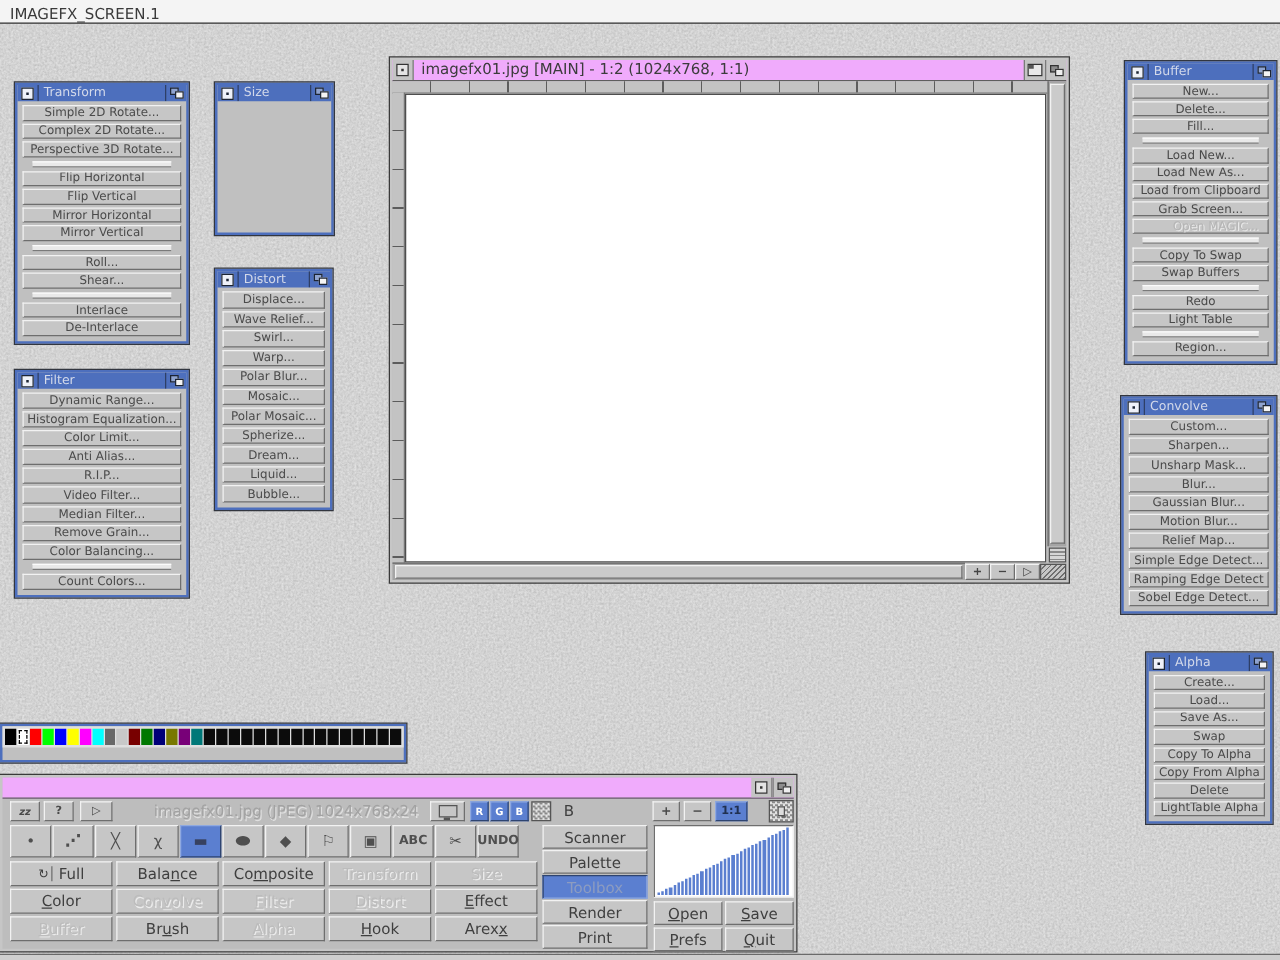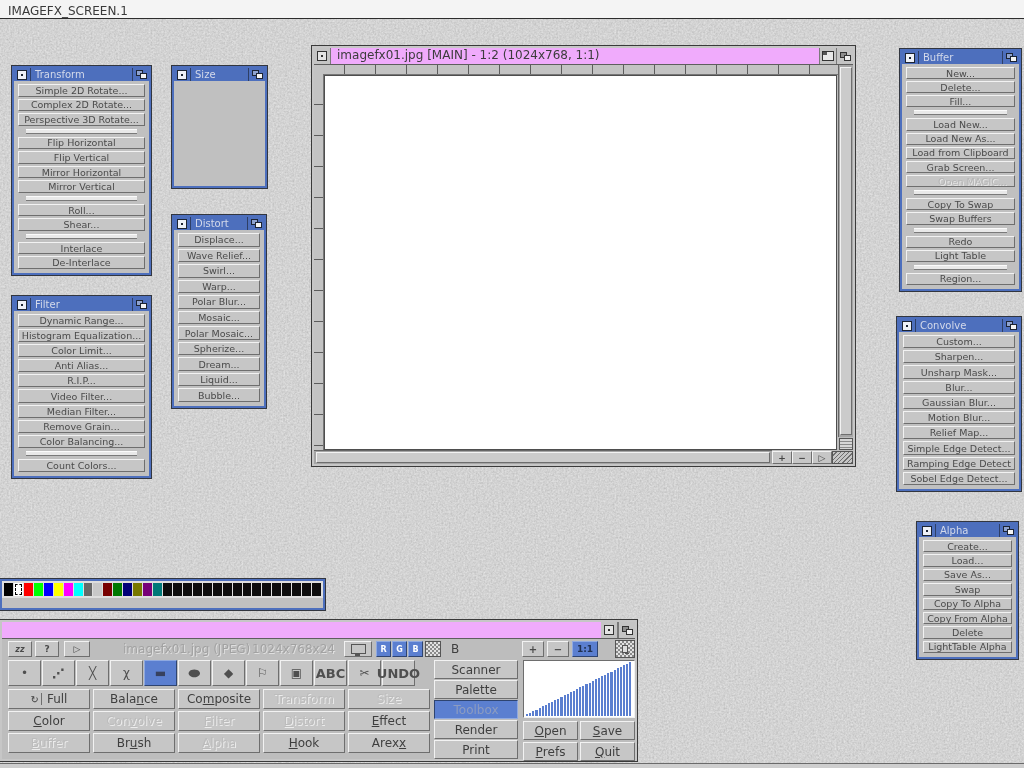--- a/index.html
+++ b/index.html
@@ -122,21 +122,21 @@
   #btn-dscreen{position:absolute;left:607px;top:-1px;width:20px;height:18px;border:1px solid #555;
     box-sizing:border-box;display:flex;align-items:center;justify-content:center;}
   #btn-dscreen .monitor-shape{width:10px;height:6px;background:#ddd;}
   #btn-dscreen .monitor-shape::after{left:2px;bottom:-2px;width:4px;height:1px;}
 
   #row-tools{position:absolute;left:6px;top:21px;display:flex;}
   .tool{width:33px;height:26px;background:#c6c6c6;border:1px solid;box-sizing:border-box;
     border-color:#f2f2f2 #6e6e6e #6e6e6e #f2f2f2;margin-right:1px;color:#4f4f4f;
     display:flex;align-items:center;justify-content:center;font-family:inherit;padding:0;}
   .tool .glyph{font-size:12px;line-height:1;}
-  .tool.txt .glyph{font-size:13px;font-weight:bold;letter-spacing:0;}
+  .tool.txt .glyph{font-size:10px;font-weight:bold;letter-spacing:0;}
   .tool.sel{background:#5b7fd0;border-color:#8fa9e0 #2e4470 #2e4470 #8fa9e0;color:#37415f;}
   .t-oval-tool .glyph{transform:scale(1.5,1.0);font-size:10px;}
   .t-airbrush-tool .glyph{font-size:13px;font-weight:bold;}
 
   #grid-area{position:absolute;left:6px;top:50px;display:grid;
     grid-template-columns:repeat(5,82px);grid-auto-rows:20px;gap:2px 3px;}
   .gbtn{background:#c6c6c6;border:1px solid;box-sizing:border-box;
     border-color:#f2f2f2 #6e6e6e #6e6e6e #f2f2f2;font-size:12px;color:#3f3f3f;
     display:flex;align-items:center;justify-content:center;white-space:nowrap;overflow:hidden;
     font-family:inherit;padding:0;}

